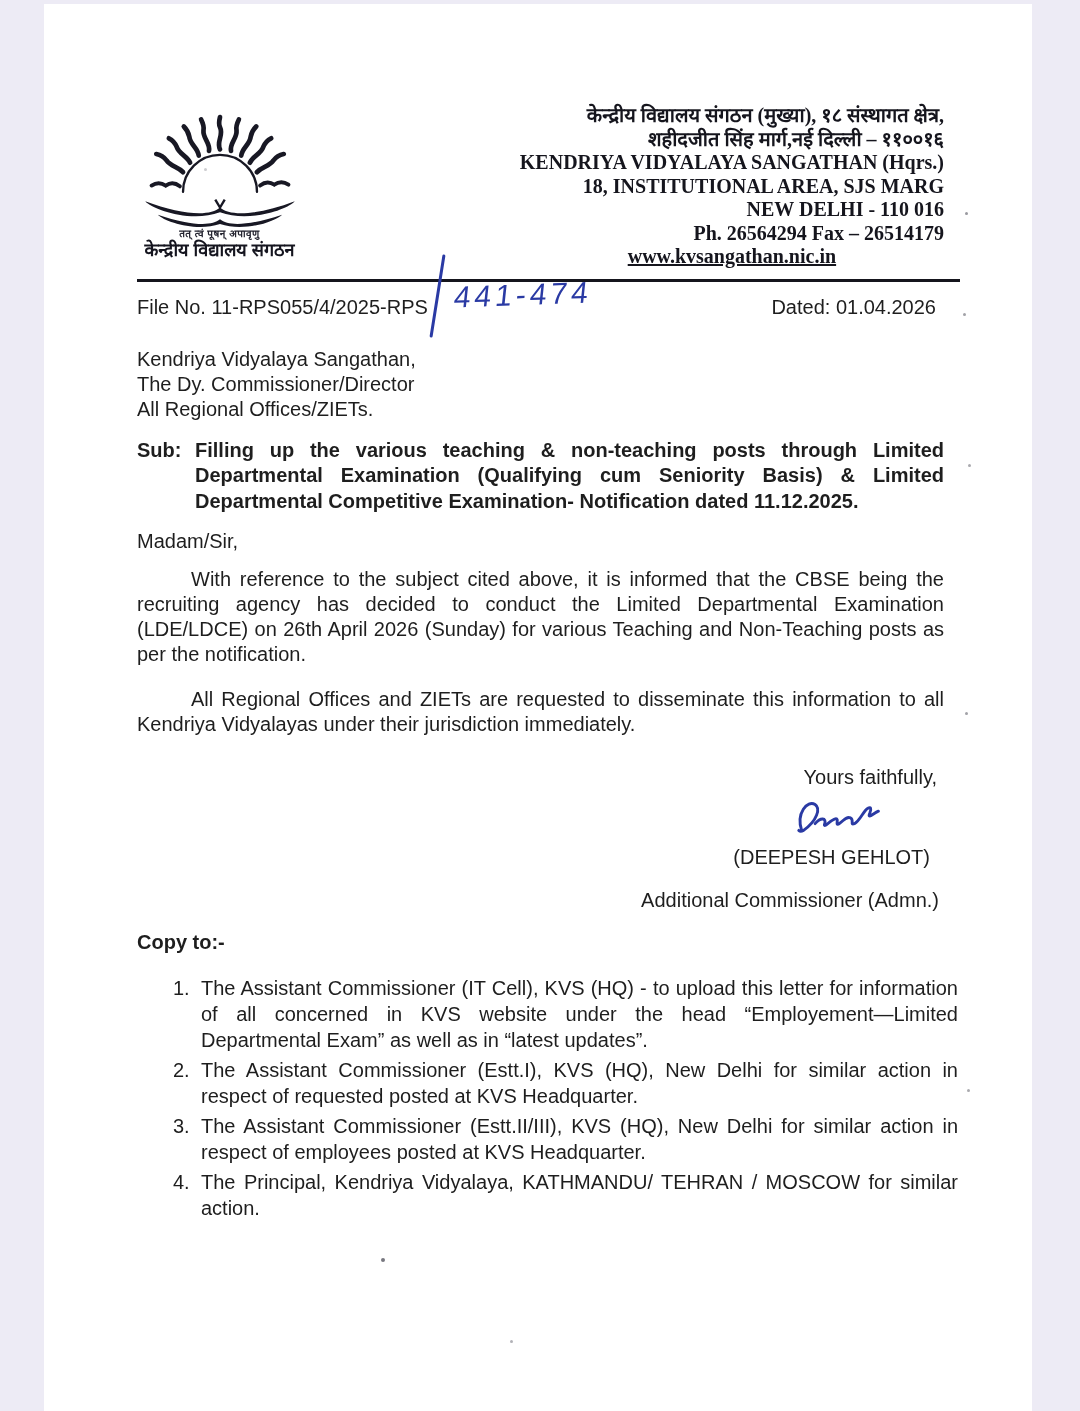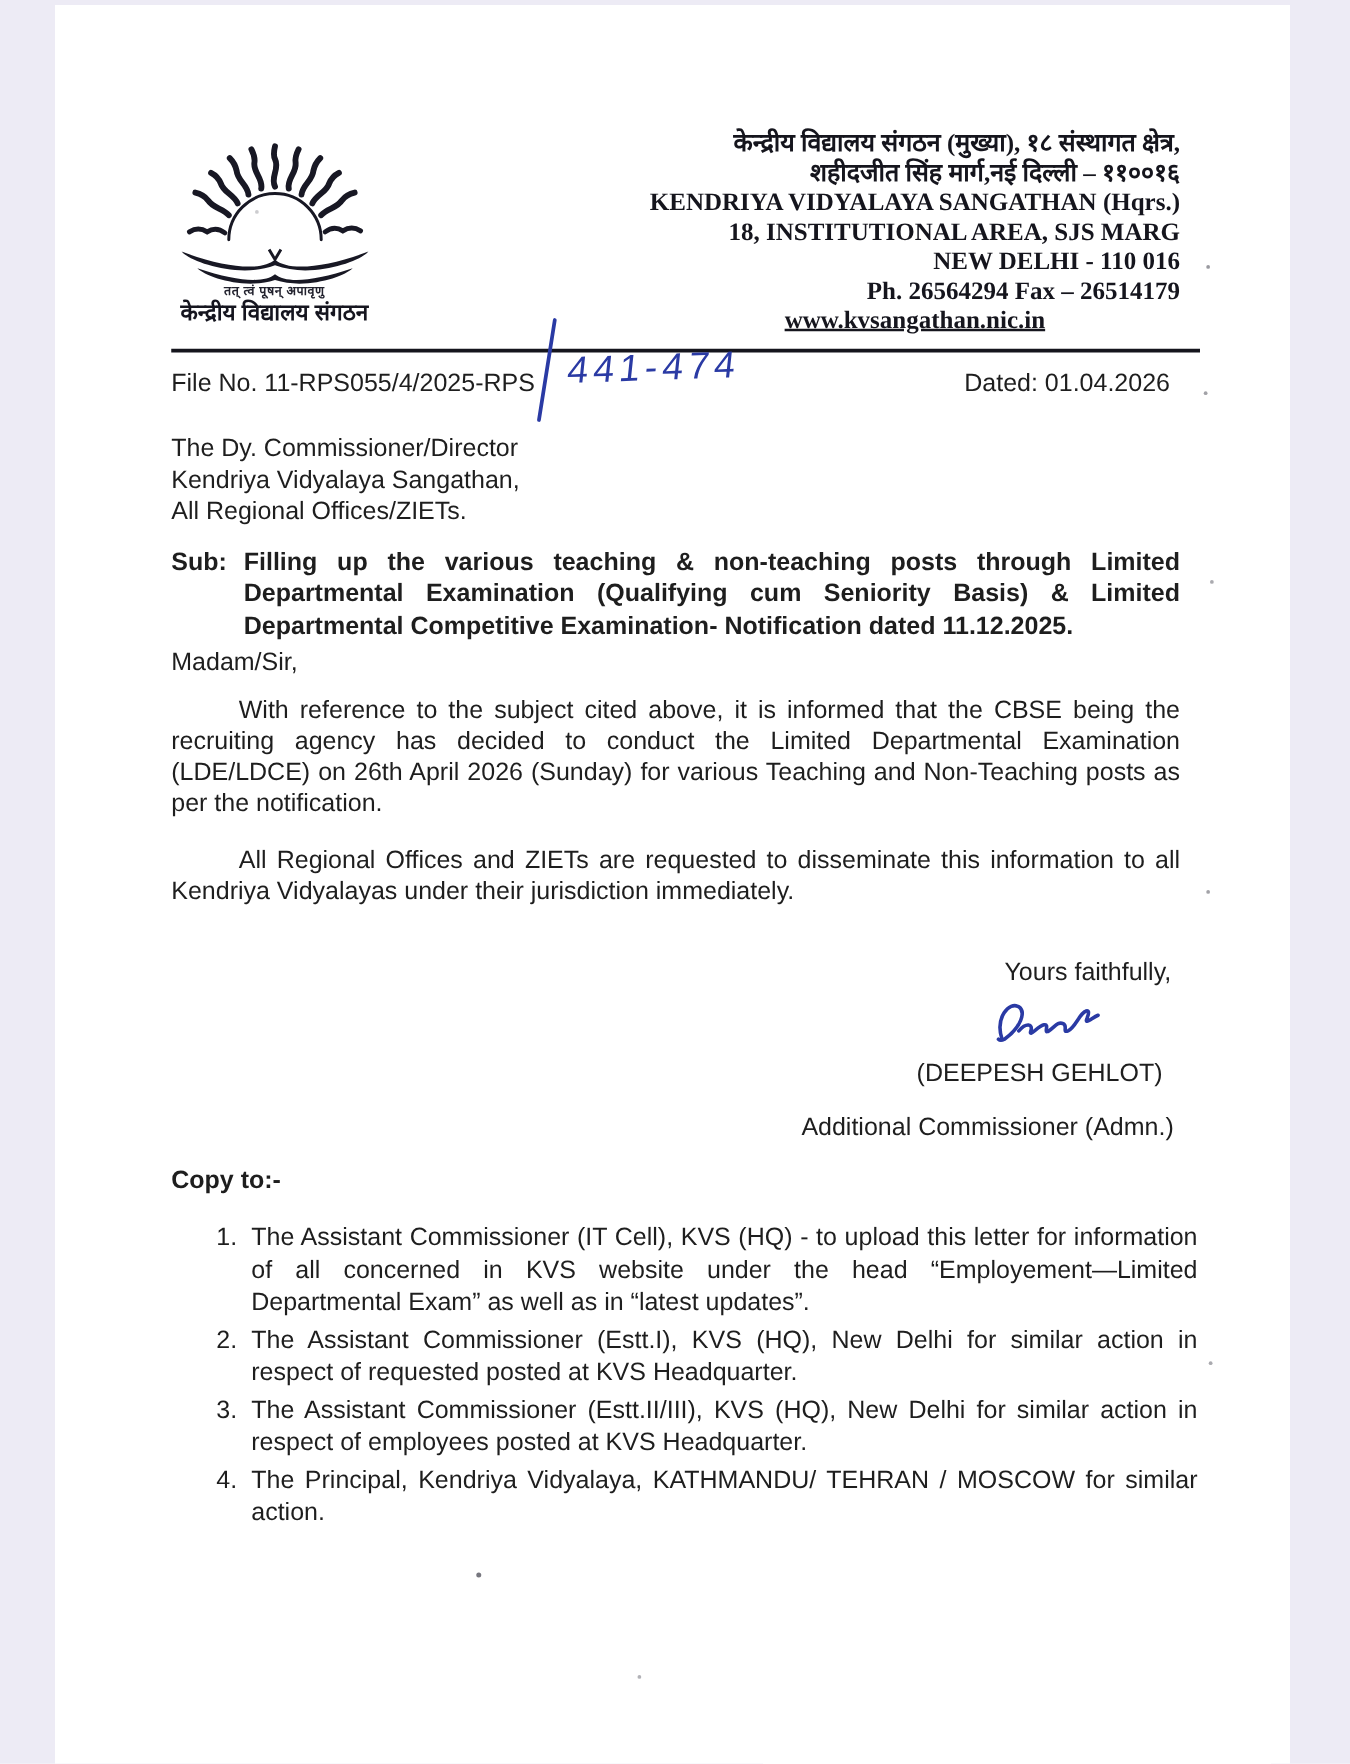--- a/index.html
+++ b/index.html
@@ -36,27 +36,27 @@
   .hw-range{
     position:absolute;left:317px;top:-13px;color:#2a3aa4;font-size:30px;
     transform:rotate(-2deg) skewX(-8deg);letter-spacing:4px;white-space:nowrap;
   }
   .date-cell{margin-right:8px;}
   
   .addressee{margin-top:27px;line-height:25px;font-size:20px;}
   .subject{display:flex;margin-top:16px;font-weight:700;font-size:20px;line-height:25.5px;}
   .subject-label{width:58px;flex:none;}
   .subject-text{flex:1;text-align:justify;}
-  .salutation{margin-top:4px;font-size:20px;line-height:25px;}
+  .salutation{margin-top:15px;font-size:20px;line-height:25px;}
   .para{font-size:20px;line-height:25px;text-align:justify;text-indent:54px;}
   .para-1{margin-top:13px;}
   .para-2{margin-top:7px;}
   
   .sig-block{text-align:right;font-size:20px;}
-  .closing{margin-top:40px;margin-right:7px;line-height:25px;}
+  .closing{margin-top:28px;margin-right:7px;line-height:25px;}
   .sig-ink{margin:2px 40px 0 0;}
   .sig-name{margin-right:14px;line-height:25px;}
   .sig-desig{margin-right:5px;line-height:25px;margin-top:18px;}
   
   .copy-head{margin-top:17px;font-weight:700;font-size:20px;line-height:25px;}
   .copy-list{margin-top:20px;margin-right:-14px;}
   .copy-item{display:flex;line-height:26px;font-size:20px;margin-bottom:4px;}
   .copy-num{width:28px;margin-left:36px;flex:none;}
   .copy-text{flex:1;text-align:justify;}
   
@@ -112,22 +112,22 @@
   <hr class="header-rule">
 
   <div class="file-row">
     <span>File No. 11-RPS055/4/2025-RPS</span>
     <span class="hw-slash"></span>
     <span class="hw-range">441-474</span>
     <span class="date-cell">Dated: 01.04.2026</span>
   </div>
 
   <div class="addressee">
+    <div>Kendriya Vidyalaya Sangathan,</div>
     <div>The Dy. Commissioner/Director</div>
-    <div>Kendriya Vidyalaya Sangathan,</div>
     <div>All Regional Offices/ZIETs.</div>
   </div>
 
   <div class="subject">
     <span class="subject-label">Sub:</span>
     <span class="subject-text">Filling up the various teaching &amp; non-teaching posts through Limited Departmental Examination (Qualifying cum Seniority Basis) &amp; Limited Departmental Competitive Examination- Notification dated 11.12.2025.</span>
   </div>
 
   <div class="salutation">Madam/Sir,</div>
 

